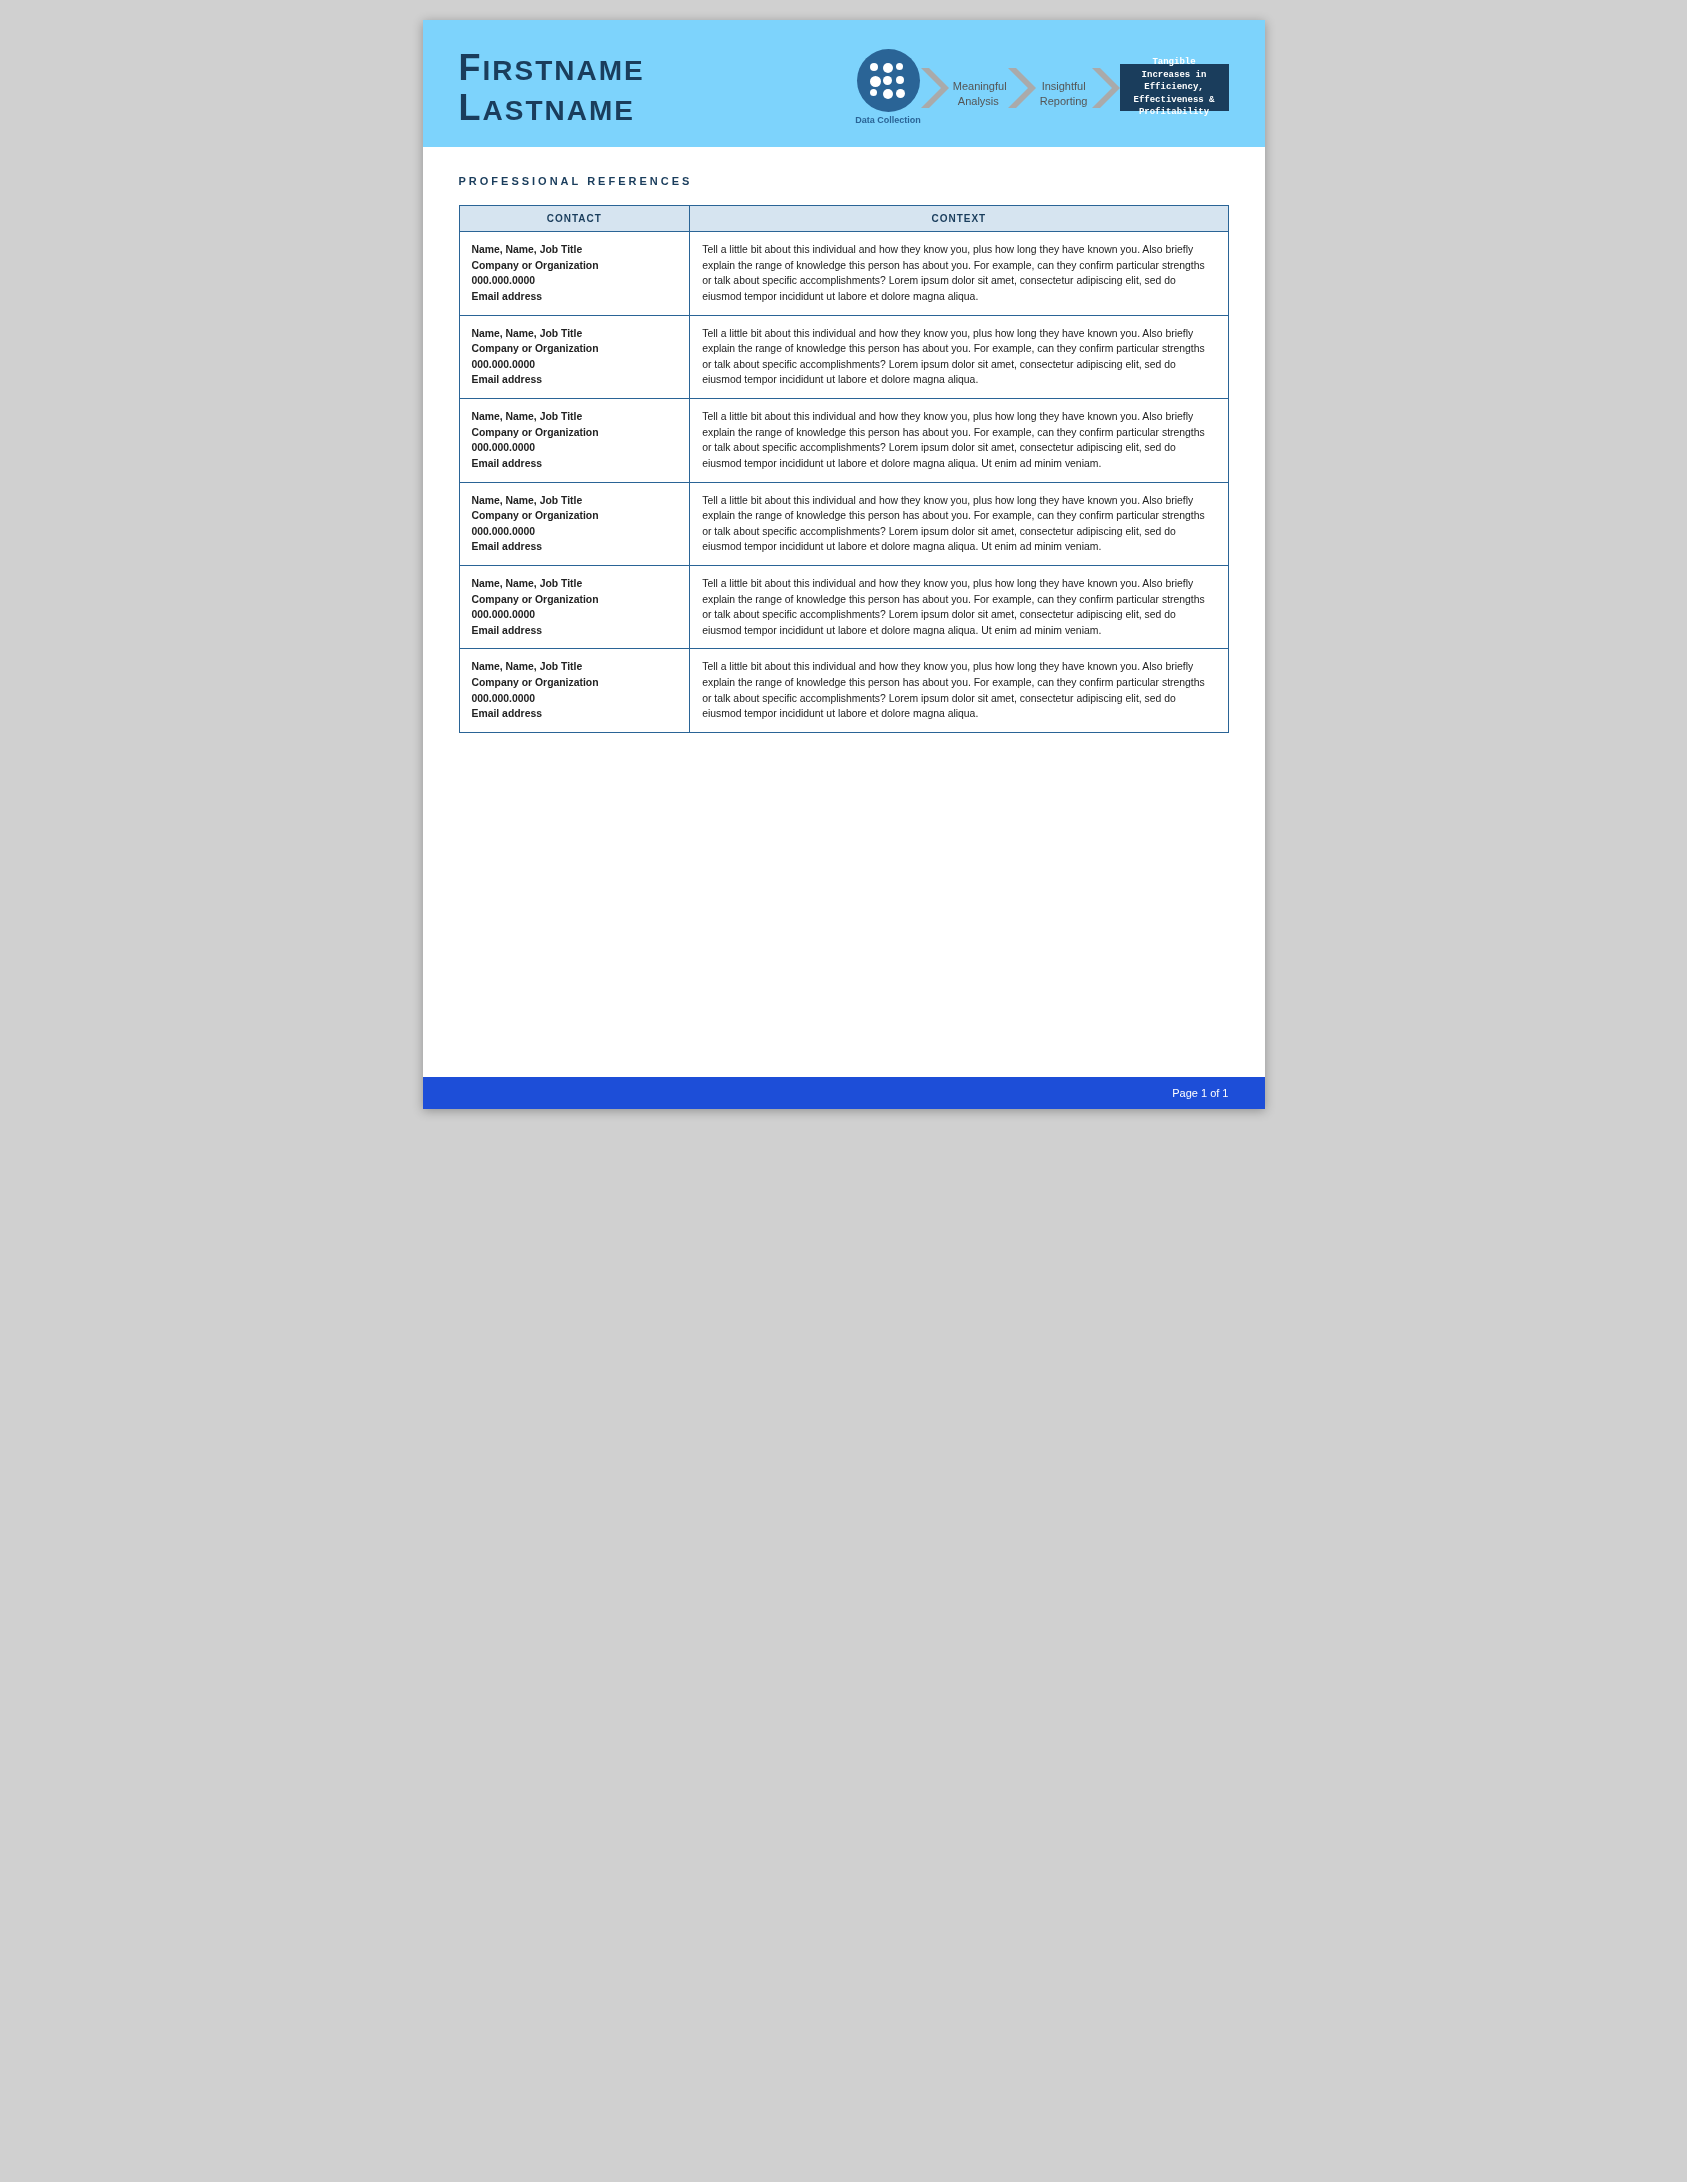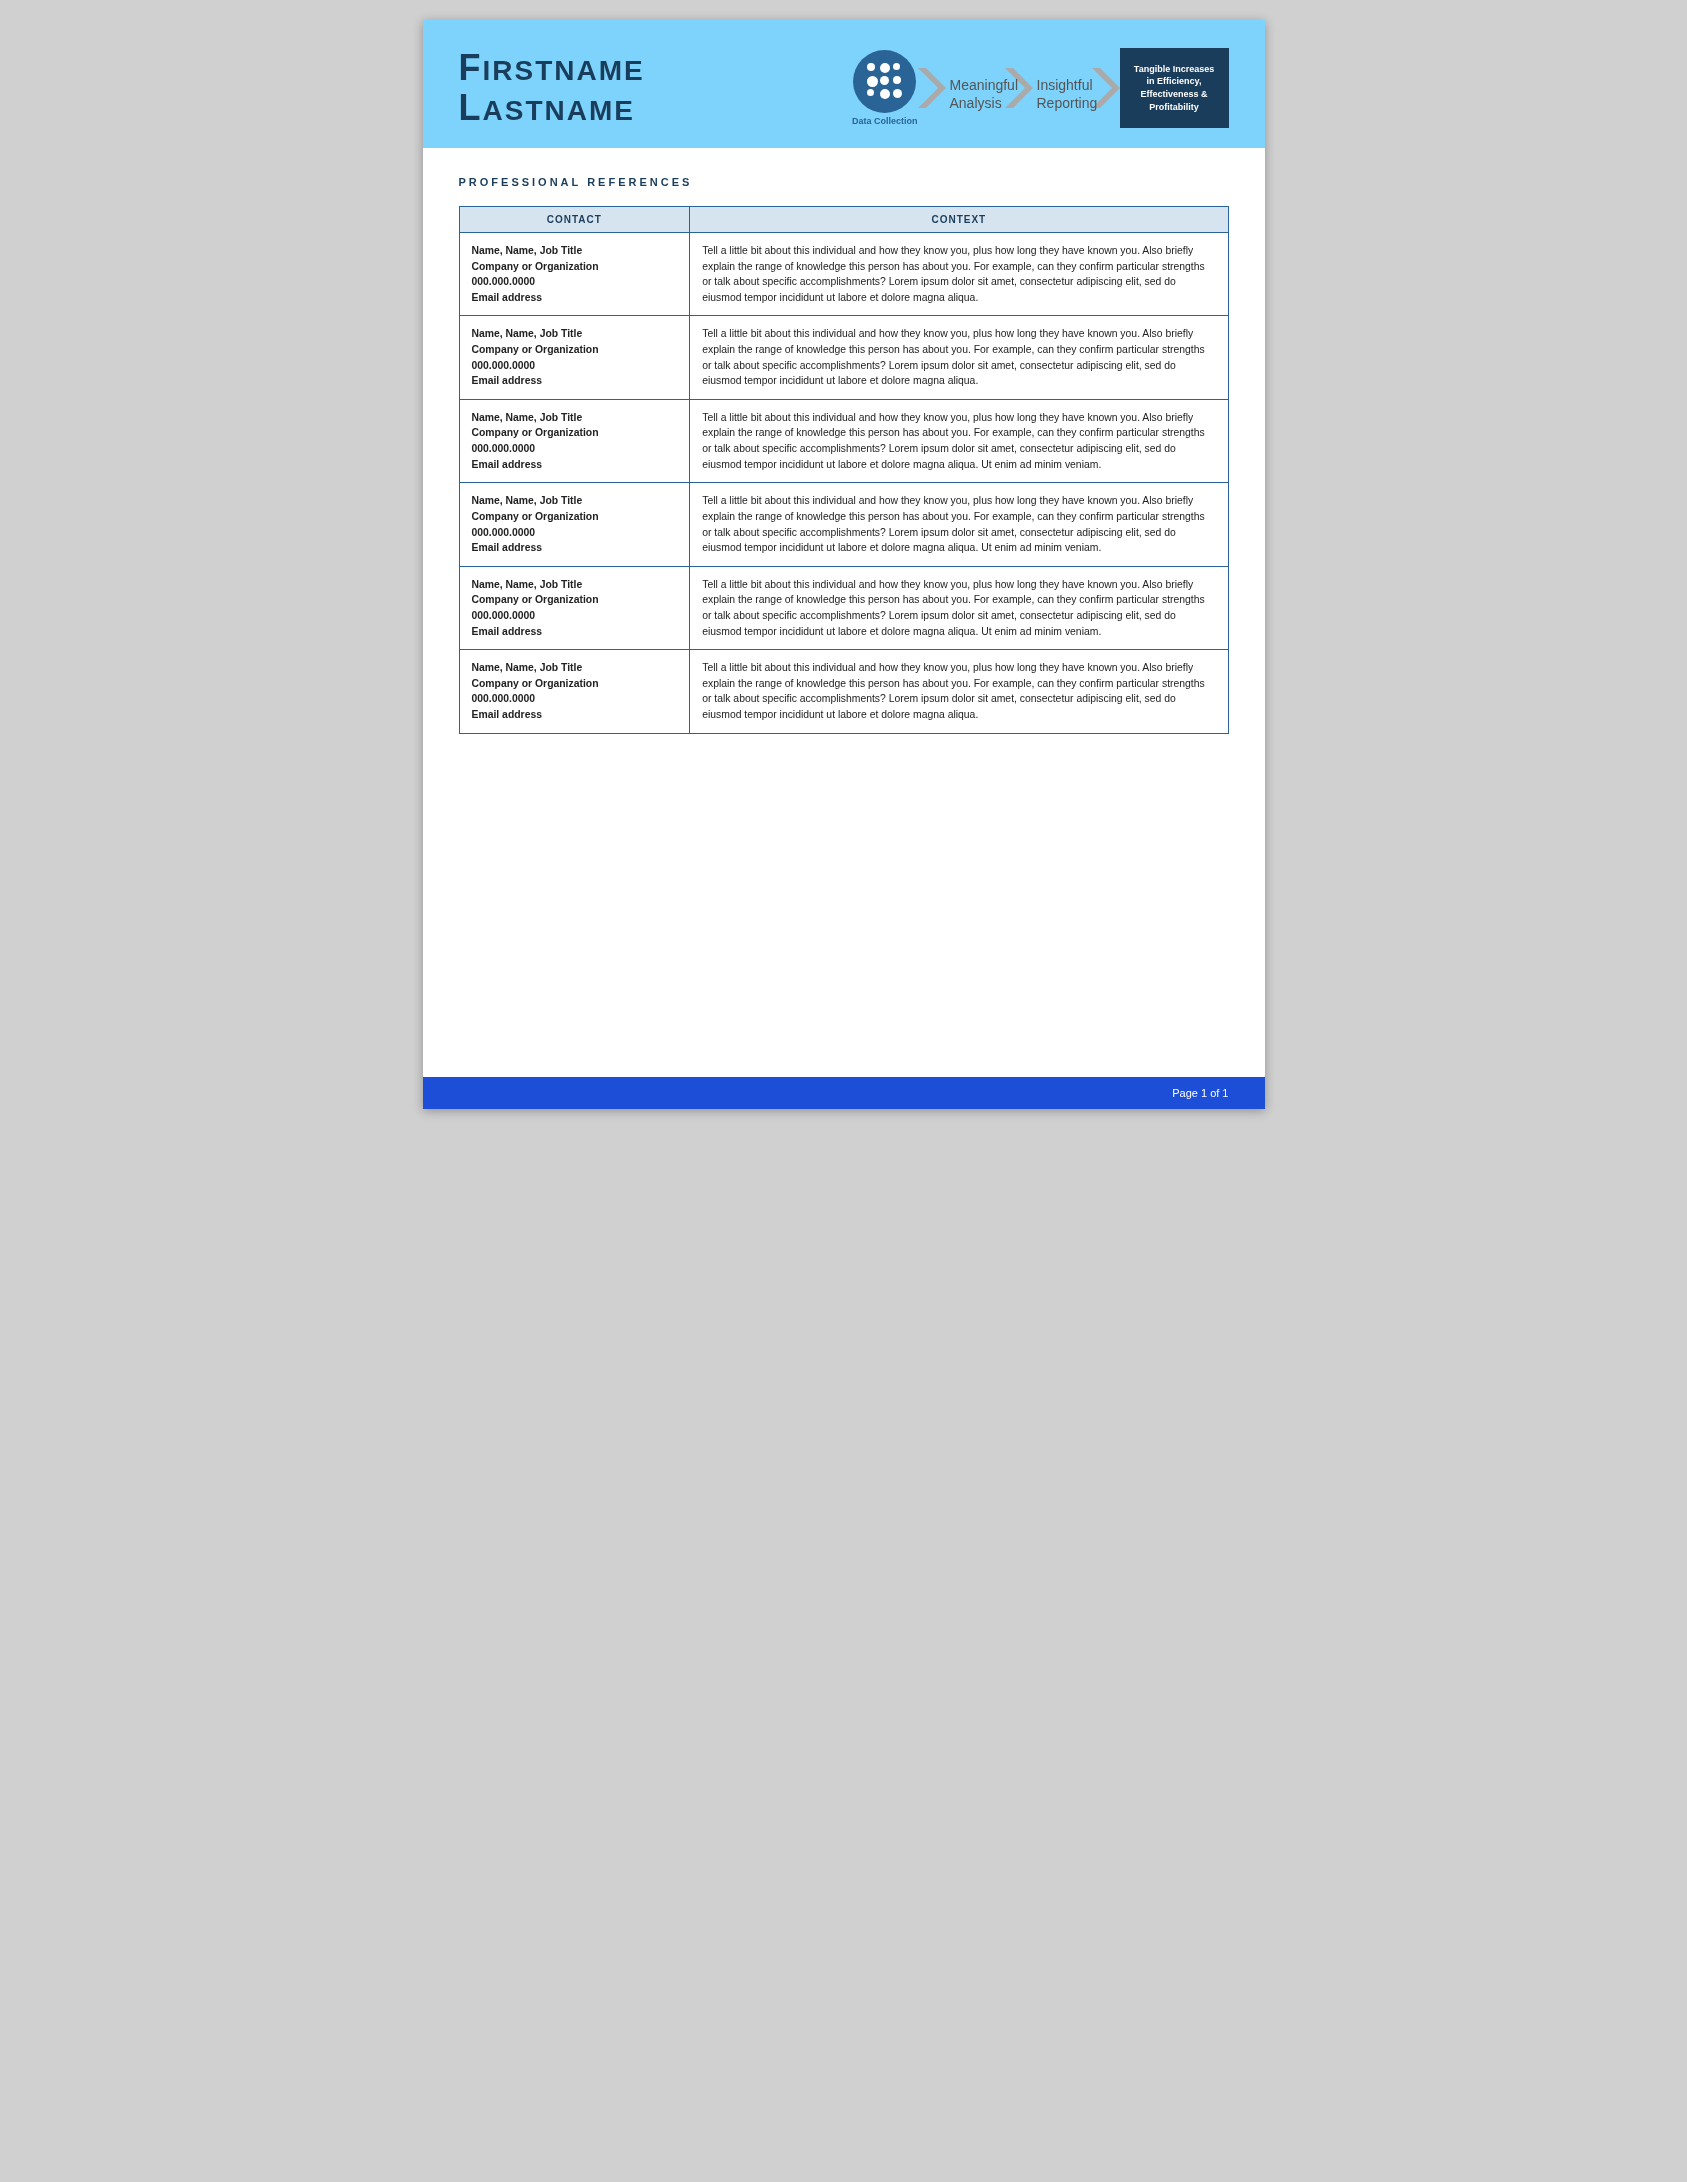--- a/index.html
+++ b/index.html
@@ -120,42 +120,43 @@
       line-height: 1.2;
     }
 
     .arrow-svg {
       width: 28px;
       height: 50px;
       flex-shrink: 0;
     }
 
     .step-text {
-      font-size: 14px;
-      text-align: left;
+      font-size: 11px;
+      text-align: center;
       color: #555;
       max-width: 59px;
       line-height: 1.3;
       padding: 0 4px;
       margin-top: 12px;
     }
 
     .step-final {
       background: #1a3d5c;
       color: white;
       font-size: 9px;
       text-align: center;
       padding: 8px 12px;
       font-weight: bold;
       max-width: 109px;
       line-height: 1.4;
-      height: 80px;
-      display: flex;
-      align-items: center;
-      justify-content: center;
+      height: 47px;
+      display: flex;
+      align-items: center;
+      justify-content: center;
+      font-family: Liberation Mono, monospace;
     }
 
     
     .contact-bar {
       background: #2a6496;
       color: white;
       padding: 9px 36px;
       font-size: 11px;
       letter-spacing: 0.3px;
     }

